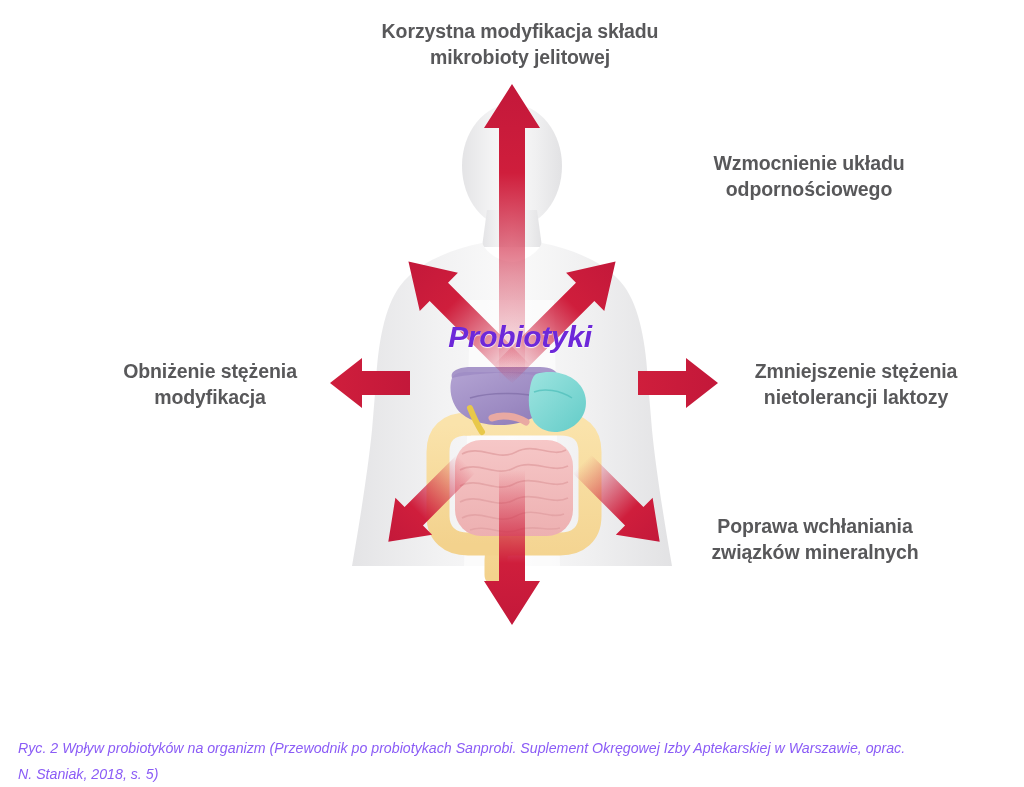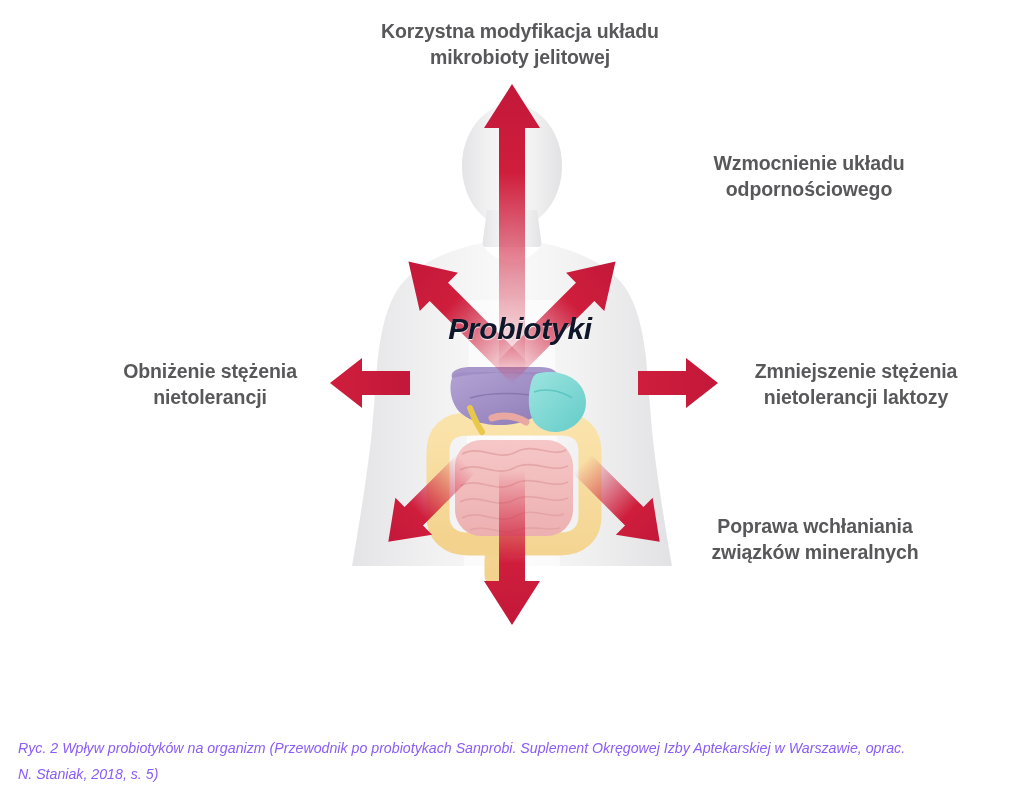--- a/index.html
+++ b/index.html
@@ -43,24 +43,24 @@
     font-size: 19.5px;
     line-height: 26px;
     text-align: center;
     letter-spacing: -0.1px;
     white-space: pre-line;
   }
 
   #center-title {
     position: absolute;
     left: 410px;
-    top: 312px;
+    top: 320px;
     width: 220px;
     text-align: center;
-    color: #0f172a;
+    color: #6d28d9;
     font-weight: bold;
     font-style: italic;
     font-size: 30px;
     letter-spacing: -0.3px;
     text-shadow: 0 1px 1px rgba(255,255,255,0.9);
   }
 
   #caption {
     position: absolute;
     left: 18px;
@@ -280,29 +280,29 @@
         <path d="M418 470 L444 506 L431 506 L431 580 L405 580 L405 506 L392 506 Z" fill="url(#gradDiag)"></path>
       </g>
 
       <g transform="rotate(135 630 512)">
         <path d="M630 470 L656 506 L643 506 L643 580 L617 580 L617 506 L604 506 Z" fill="url(#gradDiag)"></path>
       </g>
     </svg>
 
     <div id="center-title">Probiotyki</div>
 
-    <div class="benefit-label lbl-top">Korzystna modyfikacja układu
+    <div class="benefit-label lbl-top">Korzystna modyfikacja składu
 mikrobioty jelitowej</div>
 
 
     <div class="benefit-label lbl-upper-right">Wzmocnienie układu
 odpornościowego</div>
 
     <div class="benefit-label lbl-left">Obniżenie stężenia
-nietolerancji</div>
+modyfikacja</div>
 
     <div class="benefit-label lbl-right">Zmniejszenie stężenia
 nietolerancji laktozy</div>
 
 
     <div class="benefit-label lbl-lower-right">Poprawa wchłaniania
 związków mineralnych</div>
 
 
   </div>

